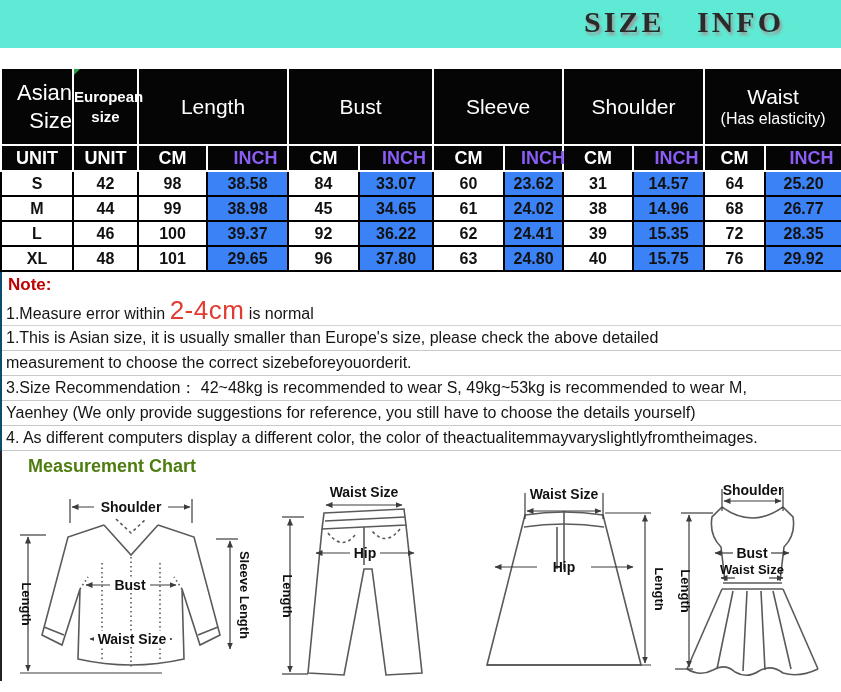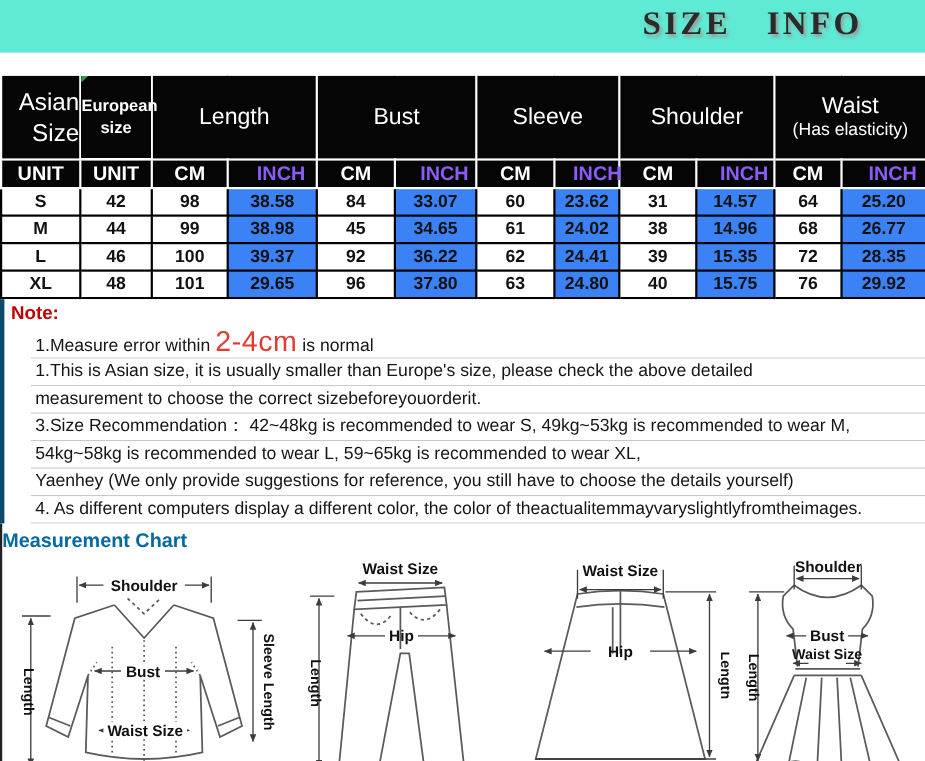--- a/index.html
+++ b/index.html
@@ -25,29 +25,29 @@
   .sub { display:block; font-size:16px; font-weight:400; margin-top:1px; }
   tr.unit { height:26px; }
   tr.unit th { font-size:18px; font-weight:700; }
   tr.unit th.inch { color:#8b5cf6;padding-left:16px; }
   tr.datarow { height:25px; }
   tr.datarow td { border:2px solid #000; background:#fff; text-align:center; font-size:16px; font-weight:700; color:#111; }
   tr.datarow td.hl { background:#3b82f6; }
   .comment-marker { position:absolute; top:0; left:0; width:0; height:0; border-top:6px solid #2f9e44; border-right:6px solid transparent; }
 
   
-  .notes { width:841px; border-left:4px solid #0c4a6e; background:#fff; }
+  .notes { width:841px; border-left:2px solid #0c4a6e; background:#fff; }
   .note-heading { height:23px; line-height:25px; padding-left:6px; color:#c00000; font-weight:700; font-size:17px; }
-  .note-line { height:25px; line-height:24px; padding-left:4px; border-bottom:1px solid #c9c9c9; font-size:16px; color:#151515; white-space:nowrap; overflow:hidden;margin-left:24px; }
+  .note-line { height:25px; line-height:24px; padding-left:4px; border-bottom:1px solid #c9c9c9; font-size:16px; color:#151515; white-space:nowrap; overflow:hidden; }
   .note-line.first { height:31px; line-height:30px; border-bottom:1px solid #d2d2d2; }
   .seg-big-red { color:#e23b30; font-size:26px; letter-spacing:0.5px; }
 
   
   .measure { width:841px; height:230px; border-left:2px solid #222; padding:4px 0 0 0; background:#fff; }
-  .measure-title { font-size:18px; font-weight:700; color:#0369a1; height:22px; line-height:22px; }
+  .measure-title { font-size:18px; font-weight:700; color:#4d7c0f; padding-left:26px; height:22px; line-height:22px; }
   .figs { display:flex; align-items:flex-start; }
   .figs svg { display:block; }
   .fig-label { font-family:"Liberation Sans", sans-serif; font-weight:700; font-size:13px; fill:#111; }
   .fig-label.lg { font-size:14px; }
   .garment { stroke:#5a5a5a; fill:none; stroke-width:1.6; }
   .dashed { stroke-dasharray:3,3; }
   .dotted { stroke-dasharray:1.5,3; }
   .meas { stroke:#3c3c3c; fill:none; stroke-width:1.2; }
 </style>
 </head>
@@ -156,21 +156,20 @@
     </tbody>
 </table>
 
 <div class="notes">
   <div class="note-heading">Note:</div>
   <div>
       <div class="note-line first"><span class="seg-normal">1.Measure error within </span><span class="seg-big-red">2-4cm</span><span class="seg-normal"> is normal</span></div>
       <div class="note-line"><span class="seg-normal">1.This is Asian size, it is usually smaller than Europe's size, please check the above detailed</span></div>
       <div class="note-line"><span class="seg-normal">measurement to choose the correct sizebeforeyouorderit.</span></div>
       <div class="note-line"><span class="seg-normal">3.Size Recommendation：  42~48kg is recommended to wear S, 49kg~53kg is recommended to wear M,</span></div>
-      <div class="note-line"><span class="seg-normal">54kg~58kg is recommended to wear L, 59~65kg is recommended to wear XL,</span></div>
       <div class="note-line"><span class="seg-normal">Yaenhey (We only provide suggestions for reference, you still have to choose the details yourself)</span></div>
       <div class="note-line"><span class="seg-normal">4. As different computers display a different color, the color of theactualitemmayvaryslightlyfromtheimages.</span></div>
     </div>
 </div>
 
 <div class="measure">
   <div class="measure-title">Measurement Chart</div>
   <div class="figs">
 
     <svg width="258" height="202" viewBox="0 0 258 202">

